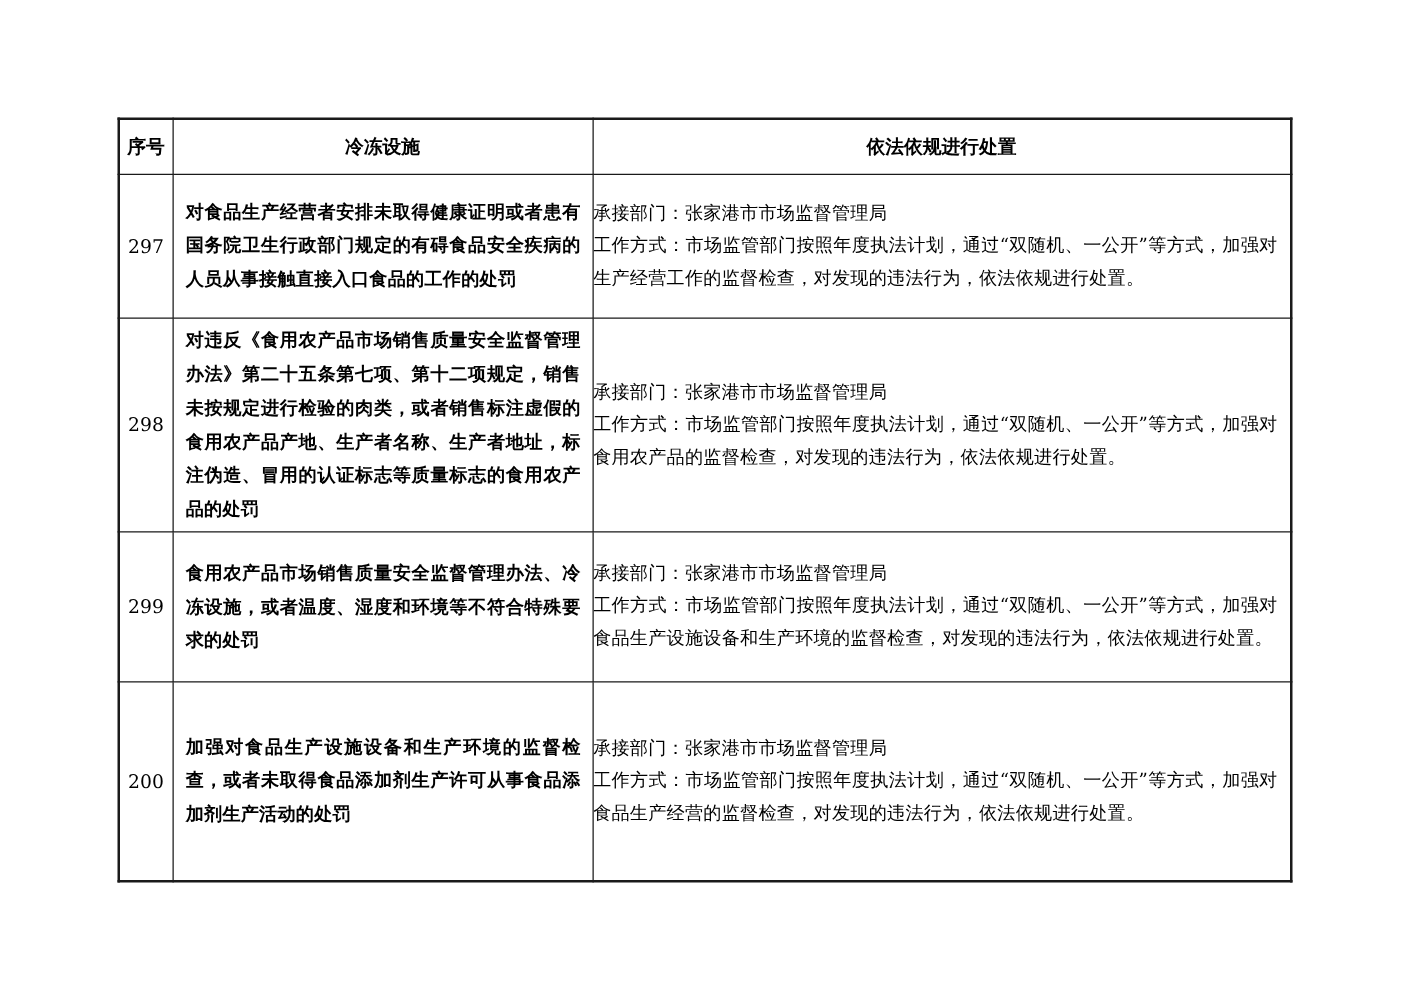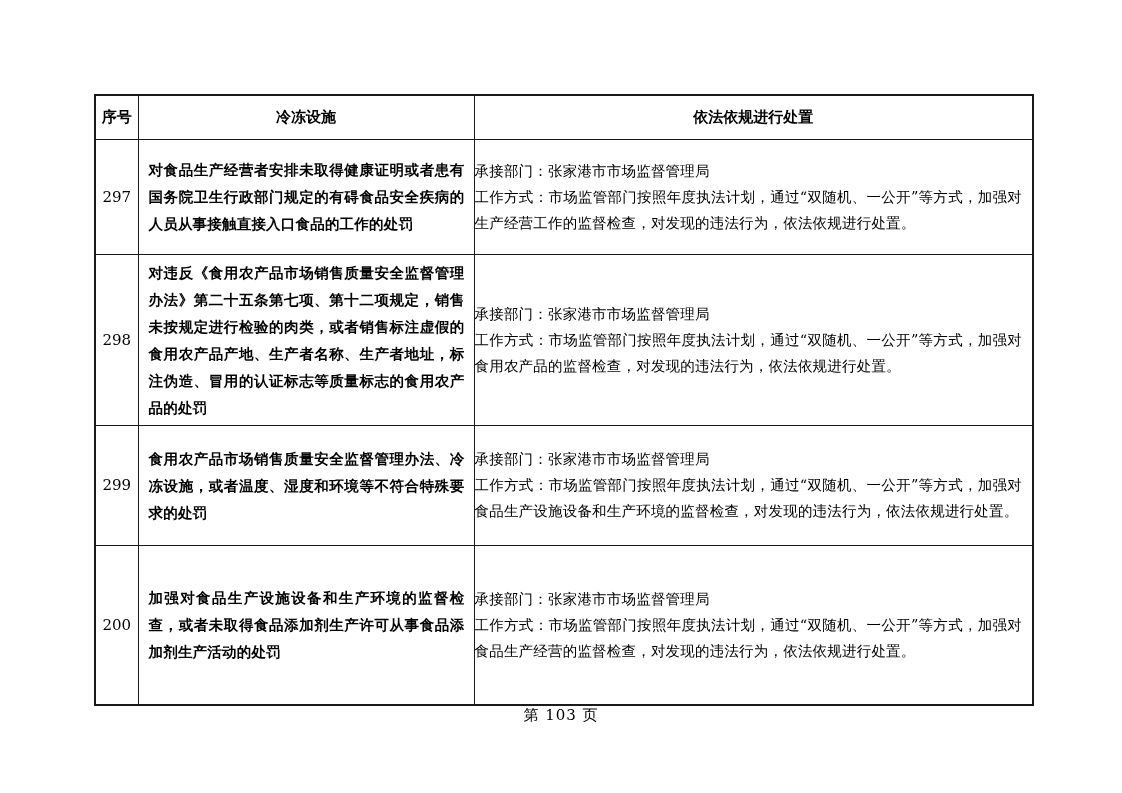--- a/index.html
+++ b/index.html
@@ -121,15 +121,14 @@
         <td class="seq-cell">200</td>
         <td class="name-cell">加强对食品生产设施设备和生产环境的监督检查，或者未取得食品添加剂生产许可从事食品添加剂生产活动的处罚</td>
         <td class="detail-cell">
           <div>承接部门：张家港市市场监督管理局</div>
           <div>工作方式：市场监管部门按照年度执法计划，通过“双随机、一公开”等方式，加强对食品生产经营的监督检查，对发现的违法行为，依法依规进行处置。</div>
         </td>
       </tr>
     </tbody>
   </table>
 
-  <div class="footer">第  103  页</div>
 
 </div>
 
 </body></html>

